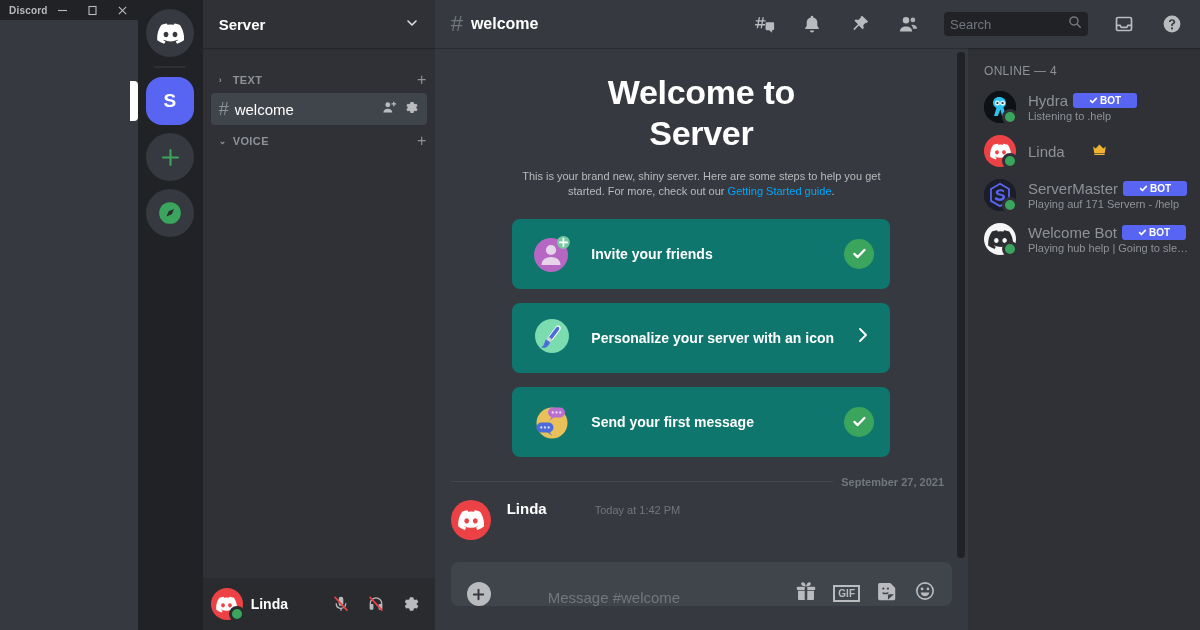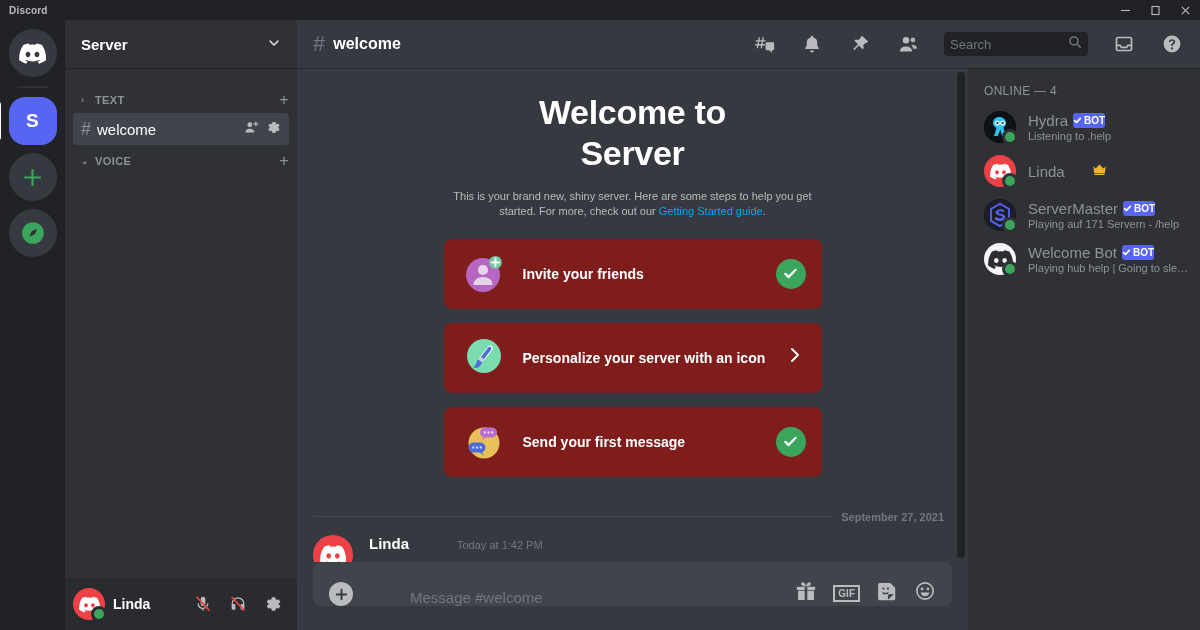--- a/index.html
+++ b/index.html
@@ -2,21 +2,21 @@
 <html><head>
 <meta charset="utf-8">
 <style>
   * { margin:0; padding:0; box-sizing:border-box; }
   html,body { width:1200px; height:630px; overflow:hidden; }
   body {
     font-family:"Liberation Sans", sans-serif;
     background:#36393f; color:#dcddde;
     -webkit-font-smoothing:antialiased;
   }
-  #app { position:relative; width:1200px; height:630px; display:flex; flex-direction:column; }
+  #app { position:relative; width:1200px; height:630px; display:flex; flex-direction:row; }
 
   
   .titlebar {
     height:20px; background:#202225; display:flex; align-items:center;
     flex:0 0 20px; position:relative; z-index:40;
   }
   .titlebar .tb-title {
     font-size:10px; font-weight:bold; color:#b9bbbe; padding-left:9px; letter-spacing:.2px;
   }
   .tb-controls { margin-left:auto; display:flex; height:100%; }
@@ -133,33 +133,33 @@
     font-size:34px; font-weight:bold; color:#fff; text-align:center;
     line-height:1.22; letter-spacing:-.3px; max-width:380px; margin:0 auto;
   }
   .w-sub {
     margin:14px auto 0; max-width:378px; text-align:center;
     font-size:11px; line-height:1.35; color:#b9bbbe;
   }
   .w-sub a { color:#00a8fc; text-decoration:none; }
   .cards { margin:20px auto 0; width:378px; display:flex; flex-direction:column; gap:14px; }
   .card {
-    background:#7f1d1d; border-radius:8px; height:70px;
+    background:#0f766e; border-radius:8px; height:70px;
     display:flex; align-items:center; padding:0 16px 0 19px;
   }
   .card-icon { width:42px; height:42px; position:relative; flex:0 0 42px; margin-right:18px; }
   .card-label { font-size:14px; font-weight:bold; color:#fff; flex:1 1 auto; }
   .check {
     width:30px; height:30px; border-radius:50%; background:#3ba55d;
     display:flex; align-items:center; justify-content:center; flex:0 0 30px;
   }
   .chev-r { color:#fff; font-size:19px; font-weight:300; padding-right:4px; }
 
   
-  .date-div { display:flex; align-items:center; margin:34px 16px 0; }
+  .date-div { display:flex; align-items:center; margin:19px 16px 0; }
   .date-div .ln { flex:1 1 auto; height:1px; background:#42464d; }
   .date-div .dt { font-size:11px; font-weight:600; color:#72767d; padding:0 8px; }
   .message { display:flex; padding:12px 16px 0; }
   .msg-av { width:40px; height:40px; border-radius:50%; background:#ed4245;
     flex:0 0 40px; margin-right:16px; display:flex; align-items:center; justify-content:center; }
   .msg-body { min-width:0; }
   .msg-head { display:flex; align-items:baseline; }
   .msg-author { font-size:15px; font-weight:600; color:#fff; }
   .msg-time { font-size:11px; color:#72767d; margin-left:48px; }
 
@@ -185,21 +185,21 @@
   .m-av .circ { width:32px; height:32px; border-radius:50%; overflow:hidden; display:flex; align-items:center; justify-content:center; }
   .m-dot {
     position:absolute; right:-2px; bottom:-2px; width:10px; height:10px;
     border-radius:50%; background:#3ba55d; border:3px solid #2f3136; box-sizing:content-box;
   }
   .m-text { min-width:0; flex:1 1 auto; }
   .m-row1 { display:flex; align-items:center; gap:5px; }
   .m-name { font-size:15px; color:#8e9297; font-weight:500; white-space:nowrap; }
   .bot-badge {
     background:#5865f2; color:#fff; font-size:10px; font-weight:600;
-    border-radius:3px; padding:0 0; display:flex; align-items:center; gap:2px; line-height:15px; height:15px;
+    border-radius:3px; padding:0 16px; display:flex; align-items:center; gap:2px; line-height:15px; height:15px;
   }
   .crown { color:#f0b232; font-size:13px; margin-left:22px; }
   .m-act { font-size:11px; color:#8e9297; white-space:nowrap; overflow:hidden; text-overflow:ellipsis; margin-top:1px; }
 </style>
 </head>
 <body>
 
 <div id="app">
 
   <div class="titlebar">

